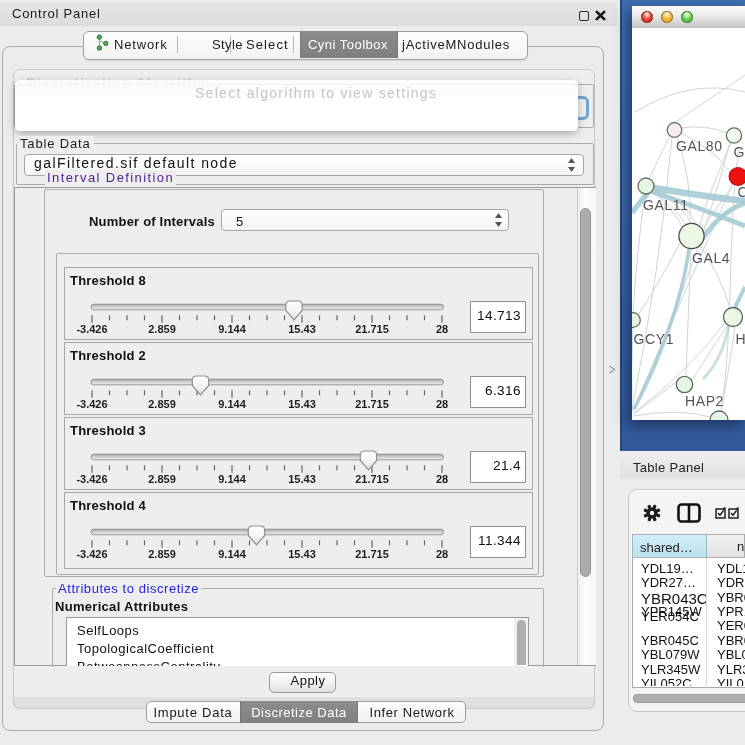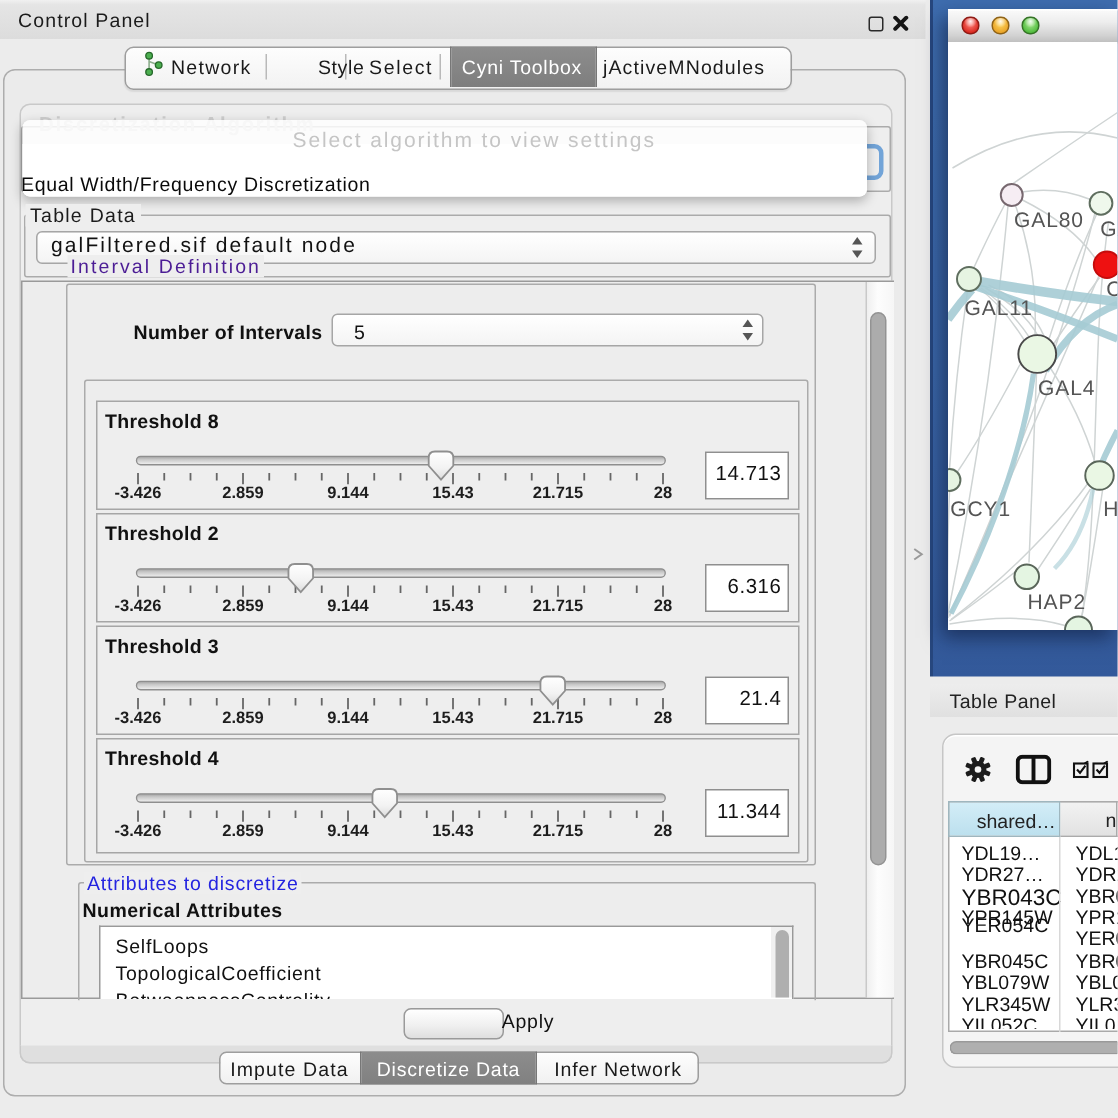--- a/index.html
+++ b/index.html
@@ -33,21 +33,20 @@
 <div class="txt" style="left:190px;top:37px;font-size:13px;color:#1a1a1a;letter-spacing:0.4px;margin-left:22px;">Style</div>
 <div class="txt" style="left:246px;top:37px;font-size:13px;color:#1a1a1a;letter-spacing:1.1px;">Select</div>
 <div class="txt" style="left:300px;top:37px;width:96px;text-align:center;font-size:13px;color:#ffffff;letter-spacing:0.5px;">Cyni Toolbox</div>
 <div class="txt" style="left:402px;top:37px;font-size:13px;color:#1a1a1a;letter-spacing:0.75px;">jActiveMNodules</div>
 <div class="abs" style="left:14px;top:84px;width:578px;height:42px;border:1px solid #ABABAB;border-radius:2px;"></div>
 <div class="abs" style="left:564px;top:96px;width:25px;height:24px;background:#EFEFEF;border:3px solid #72A4D8;border-radius:6px;box-sizing:border-box;"></div>
 <div class="txt" style="left:26px;top:75px;font-size:13.5px;font-weight:bold;color:#cfcfcf;letter-spacing:1.2px;">Discretization Algorithm</div>
 <div class="abs" style="left:15px;top:80px;width:563px;height:51px;background:rgba(255,255,255,0.82);border-radius:5px 5px 5px 5px;box-shadow:0 3px 8px rgba(0,0,0,0.28);"></div>
 <div class="abs" style="left:15px;top:96px;width:563px;height:35px;background:#ffffff;border-radius:0 0 5px 5px;"></div>
 <div class="txt" style="left:195px;top:85px;font-size:14px;color:#c5c5c5;letter-spacing:1.28px;">Select algorithm to view settings</div>
-<div class="txt" style="left:14px;top:115px;font-size:13px;color:#0a0a0a;letter-spacing:0.45px;">Equal Width/Frequency Discretization</div>
 <div class="abs" style="left:16px;top:143px;width:576px;height:40px;border:1px solid #ABABAB;border-radius:2px;"></div>
 <div class="txt" style="left:17px;top:136px;font-size:13px;color:#1c1c1c;background:#EEEEEE;padding:0 3px;letter-spacing:0.85px;">Table Data</div>
 <div class="abs" style="left:24px;top:154px;width:560px;height:22px;background:linear-gradient(#ffffff,#F4F4F4);border:1px solid #A6A6A6;border-radius:4px;box-sizing:border-box;"></div>
 <div class="txt" style="left:34px;top:155px;font-size:14px;color:#111;letter-spacing:1.42px;">galFiltered.sif default node</div>
 <svg class="abs" style="left:566px;top:157px;" width="11" height="16" viewBox="0 0 11 16">
 <path d="M5.5 1 L9 6 L2 6 Z" fill="#555"></path>
       <path d="M5.5 15 L9 10 L2 10 Z" fill="#555"></path>
     </svg>
 <div class="abs" style="left:14px;top:187px;width:582px;height:479px;border:1px solid #9A9A9A;background:#EDEDED;box-sizing:border-box;"></div>
 <div class="abs" style="left:577px;top:188px;width:18px;height:477px;background:linear-gradient(90deg,#EFEFEF,#FDFDFD 40%,#F6F6F6);border-left:1px solid #C9C9C9;"></div>
@@ -255,21 +254,21 @@
 <div class="txt" style="left:55px;top:599px;font-size:13px;font-weight:bold;color:#111;letter-spacing:0.3px;">Numerical Attributes</div>
 <div class="abs" style="left:66px;top:617px;width:463px;height:49px;background:#fff;border:1px solid #999;border-bottom:none;box-sizing:border-box;overflow:hidden;"></div>
 <div class="txt" style="left:77px;top:623px;font-size:13px;color:#111;letter-spacing:0.5px;">SelfLoops</div>
 <div class="txt" style="left:77px;top:641px;font-size:13px;color:#111;letter-spacing:0.5px;">TopologicalCoefficient</div>
 <div class="abs" style="left:66px;top:655px;width:449px;height:11px;overflow:hidden;">
       <div class="txt" style="left:11px;top:4px;font-size:13px;color:#111;letter-spacing:0.5px;">BetweennessCentrality</div>
     </div>
 <div class="abs" style="left:514px;top:618px;width:14px;height:47px;background:#F0F0F0;"></div>
 <div class="abs" style="left:517px;top:620px;width:9px;height:45px;background:#AFAFAF;border-radius:5px 5px 0 0;"></div>
 <div class="abs" style="left:269px;top:672px;width:67px;height:21px;background:linear-gradient(#FFFFFF,#F0F0F0 55%,#DFDFDF);border:1px solid #9A9A9A;border-radius:5px;box-sizing:border-box;"></div>
-<div class="txt" style="left:269px;top:672.5px;width:78px;text-align:center;font-size:13px;color:#111;letter-spacing:0.5px;padding-left:44px;">Apply</div>
+<div class="txt" style="left:269px;top:672.5px;width:78px;text-align:center;font-size:13px;color:#111;letter-spacing:0.5px;">Apply</div>
 <div class="abs" style="left:146px;top:701px;width:320px;height:22px;background:linear-gradient(#FDFDFD,#F1F1F1);border:1px solid #9E9E9E;border-radius:5px;box-sizing:border-box;"></div>
 <div class="abs" style="left:240px;top:701px;width:118px;height:22px;background:linear-gradient(#8D8D8D,#808080);border-left:1px solid #777;border-right:1px solid #777;box-sizing:border-box;"></div>
 <div class="txt" style="left:146px;top:705px;width:94px;text-align:center;font-size:13px;color:#1a1a1a;letter-spacing:0.75px;">Impute Data</div>
 <div class="txt" style="left:240px;top:705px;width:118px;text-align:center;font-size:13px;color:#fff;letter-spacing:0.5px;">Discretize Data</div>
 <div class="txt" style="left:358px;top:705px;width:108px;text-align:center;font-size:13px;color:#1a1a1a;letter-spacing:0.6px;">Infer Network</div>
 <svg class="abs" style="left:608px;top:365px;" width="8" height="9" viewBox="0 0 8 9">
       <path d="M1.5 1 L6.5 4.5 L1.5 8" fill="none" stroke="#9a9a9a" stroke-width="1.3"></path>
     </svg>
 <div class="abs" style="left:620px;top:0;width:125px;height:451px;background:linear-gradient(180deg,#3E6DAF 0%,#3A66A8 55%,#33599A 100%);border-left:2px solid #27477E;box-sizing:border-box;"></div>
 <div class="abs" style="left:632px;top:6px;width:113px;height:414px;box-shadow:-4px 5px 12px rgba(10,20,50,0.55);"></div>
@@ -366,21 +365,21 @@
 <path d="M8 2 L10.5 0.5" stroke="#111" stroke-width="1.2"></path>
     </svg>
 <svg class="abs" style="left:728px;top:507px;" width="12" height="12" viewBox="0 0 12 12">
 <rect x="1" y="2" width="9" height="9" fill="none" stroke="#111" stroke-width="1.4"></rect>
 <path d="M3 6 L5 8.2 L8.6 3.4" fill="none" stroke="#111" stroke-width="1.4"></path>
 <path d="M8 2 L10.5 0.5" stroke="#111" stroke-width="1.2"></path>
     </svg>
 <div class="abs" style="left:632px;top:534px;width:113px;height:154px;background:#fff;border:1px solid #A9A9A9;border-right:none;box-sizing:border-box;"></div>
 <div class="abs" style="left:632px;top:534px;width:75px;height:24px;background:linear-gradient(#D3EDF7,#BCE0EE);border:1px solid #9FB6BE;box-sizing:border-box;"></div>
 <div class="abs" style="left:707px;top:534px;width:38px;height:24px;background:linear-gradient(#F2F2F2,#E2E2E2);border:1px solid #ABABAB;border-left:none;box-sizing:border-box;"></div>
-<div class="txt" style="left:640px;top:540px;width:75px;text-align:center;font-size:13px;color:#222;">shared…</div>
+<div class="txt" style="left:640px;top:540px;width:75px;font-size:13px;color:#222;">shared…</div>
 <div class="txt" style="left:737px;top:539px;font-size:13px;color:#222;">n…</div>
 <div class="abs" style="left:632px;top:558px;width:113px;height:128px;overflow:hidden;">
 <div class="txt" style="left:9px;top:3.0px;font-size:13px;color:#111;">YDL19…</div>
 <div class="txt" style="left:85px;top:3.0px;font-size:13px;color:#111;">YDL1</div>
 <div class="txt" style="left:9px;top:17.4px;font-size:13px;color:#111;">YDR27…</div>
 <div class="txt" style="left:85px;top:17.4px;font-size:13px;color:#111;">YDR2</div>
 <div class="txt" style="left:9px;top:31.7px;font-size:15px;color:#111;">YBR043C</div>
 <div class="txt" style="left:85px;top:31.7px;font-size:13px;color:#111;">YBR0</div>
 <div class="txt" style="left:9px;top:46.0px;font-size:13px;color:#111;">YPR145W</div>
 <div class="txt" style="left:85px;top:46.0px;font-size:13px;color:#111;">YPR1</div>

